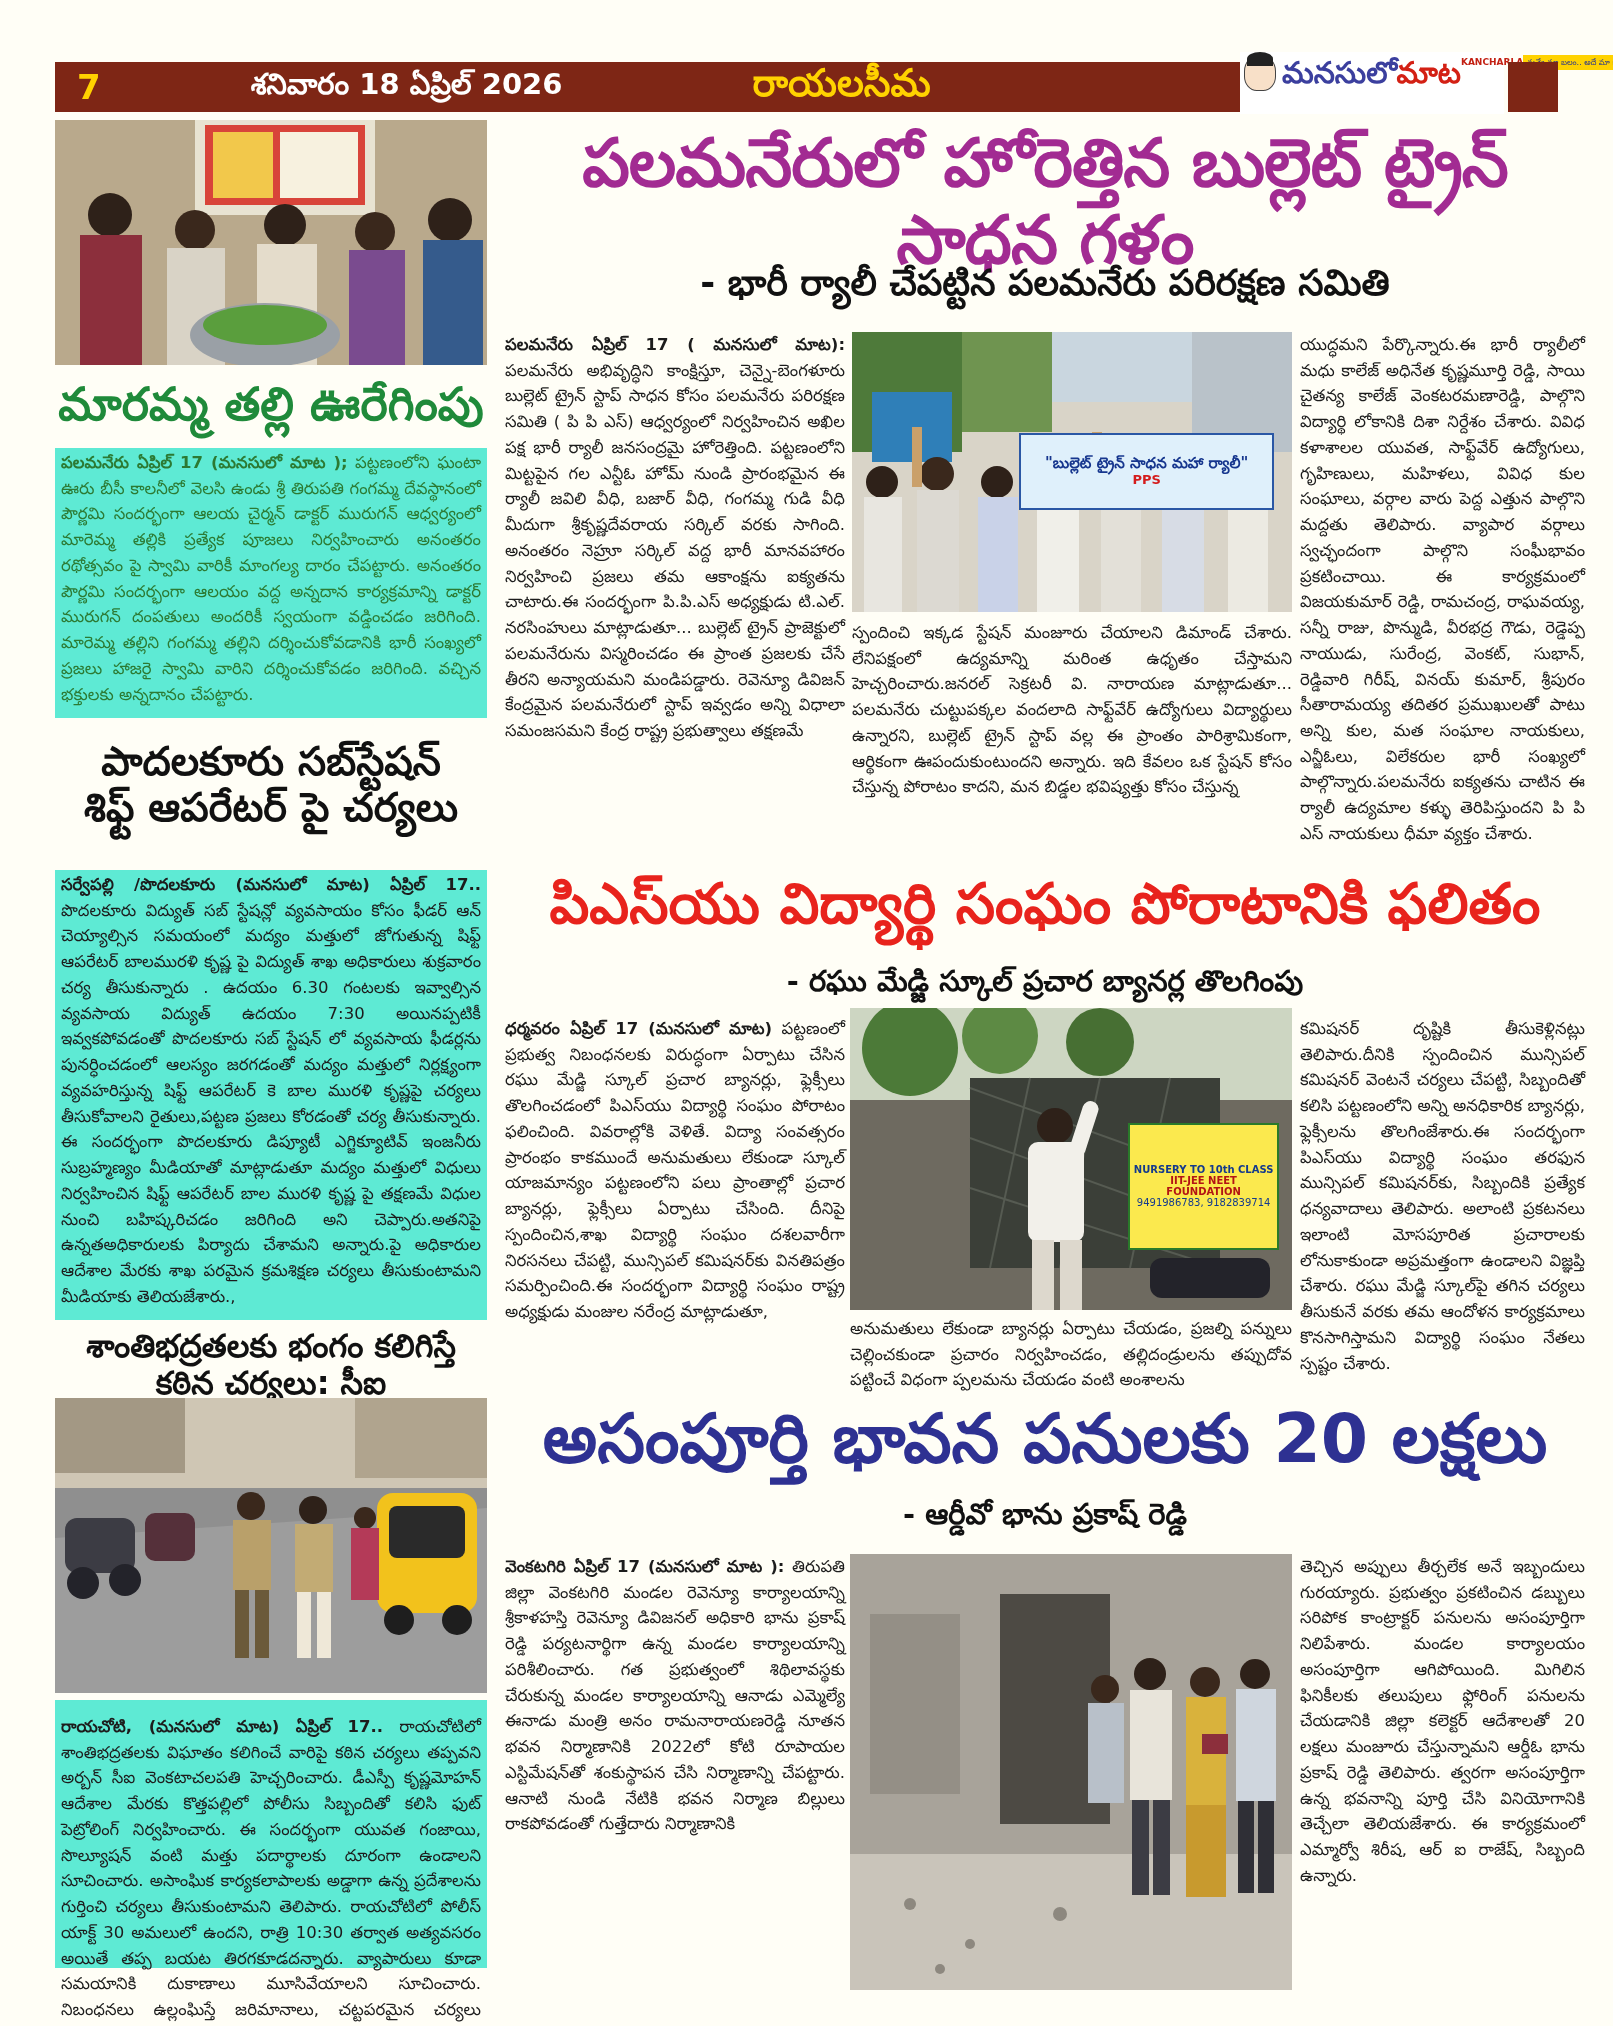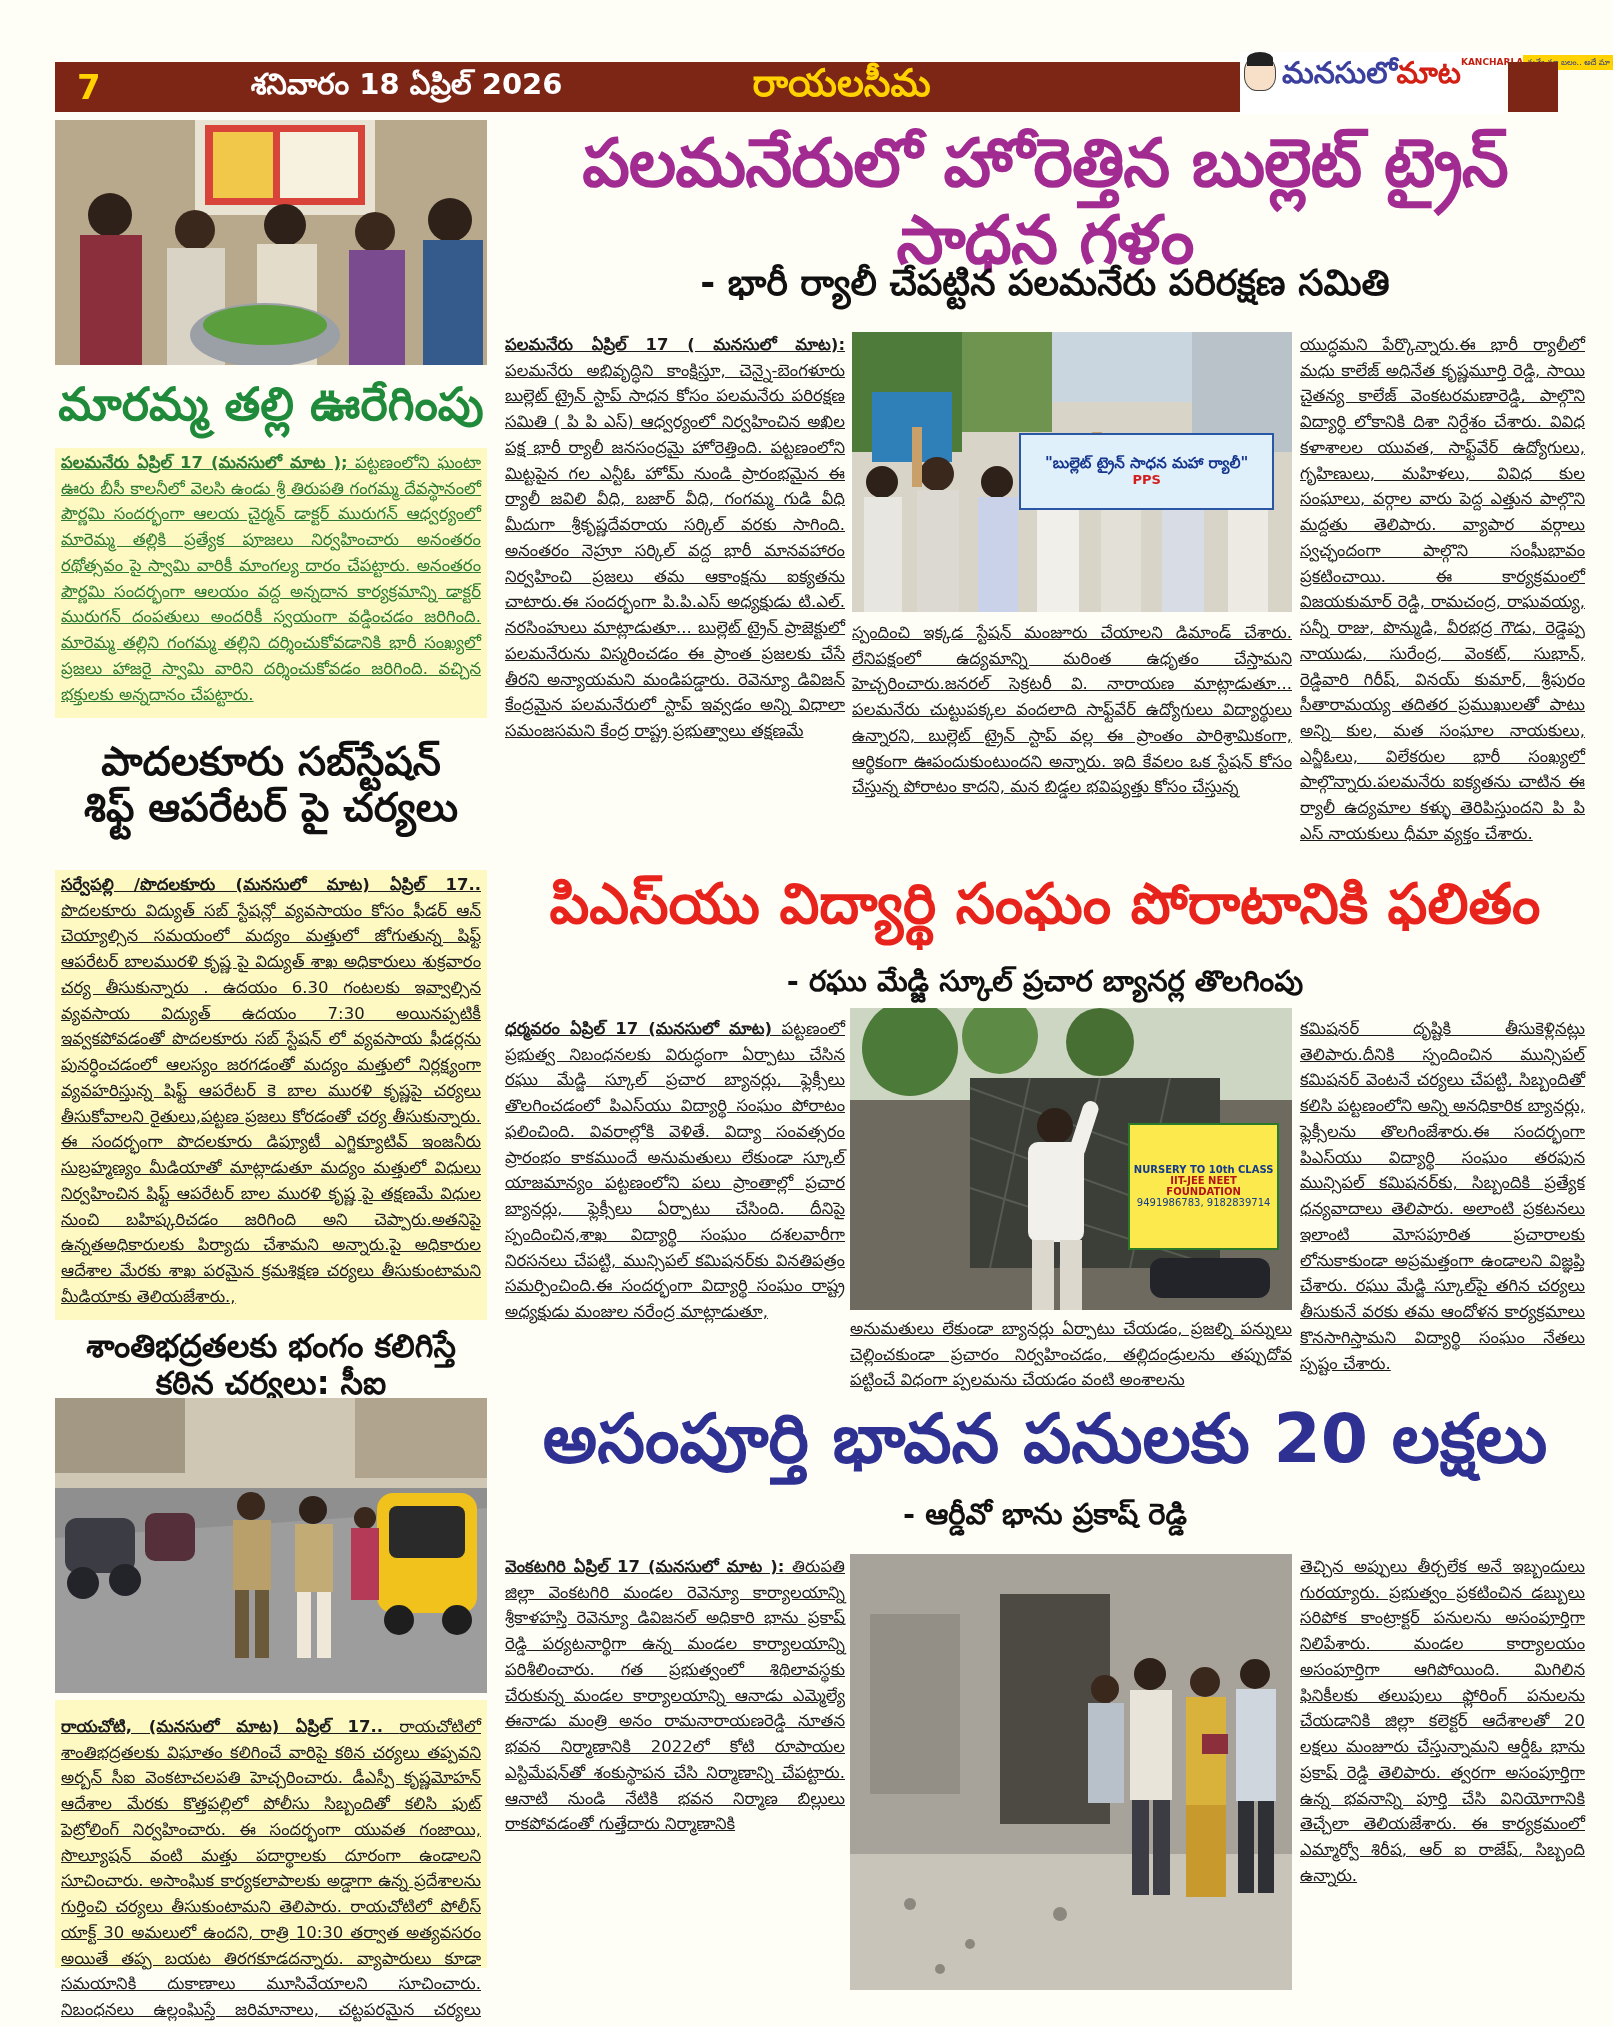--- a/index.html
+++ b/index.html
@@ -21,22 +21,22 @@
   .logo-face{width:30px;height:34px;border-radius:45% 45% 40% 40%;background:#f8e0c8;position:relative;flex:0 0 auto;border:1px solid #444;}
   .logo-face:before{content:"";position:absolute;top:-4px;left:2px;right:2px;height:14px;border-radius:50% 50% 0 0;background:#222;}
   .logo-brand{font-size:30px;font-weight:bold;line-height:1;margin-left:6px;white-space:nowrap;}
   .brand-blue{color:#3b3f9e;}
   .brand-red{color:#d32014;}
   .logo-bottom{display:flex;align-items:stretch;height:15px;margin-top:1px;}
   .logo-pub{color:#c32013;font-size:9px;font-weight:bold;line-height:15px;}
   .strip-yellow{background:#ffd200;color:#28358c;font-size:8px;line-height:15px;padding:0 4px;white-space:nowrap;overflow:hidden;}
   .strip-blue{background:#28358c;color:#ffd200;font-size:8px;line-height:15px;padding:0 4px;white-space:nowrap;overflow:hidden;}
   
-  .leftbg{background:#fef9c3;}
-  .body-txt{font-size:16.5px;line-height:1.56;text-align:justify;text-decoration:underline;}
+  .leftbg{background:#5eead4;}
+  .body-txt{font-size:16.5px;line-height:1.56;text-align:justify;}
   .body-green{color:#2c7a33;}
   .dateline{font-weight:bold;}
   .hl{font-weight:bold;text-align:center;line-height:1.15;}
   .hl-green{color:#1f8a3a;font-size:46px;}
   .hl-black{color:#111;font-size:40px;}
   .hl-sub{color:#111;font-size:32px;}
   .hl-magenta{color:#a22b92;font-size:67px;letter-spacing:-1px;}
   .hl-mainsub{color:#111;font-size:36px;}
   .hl-red{color:#e8231c;font-size:56px;}
   .hl-blue{color:#2e3192;font-size:68px;}

